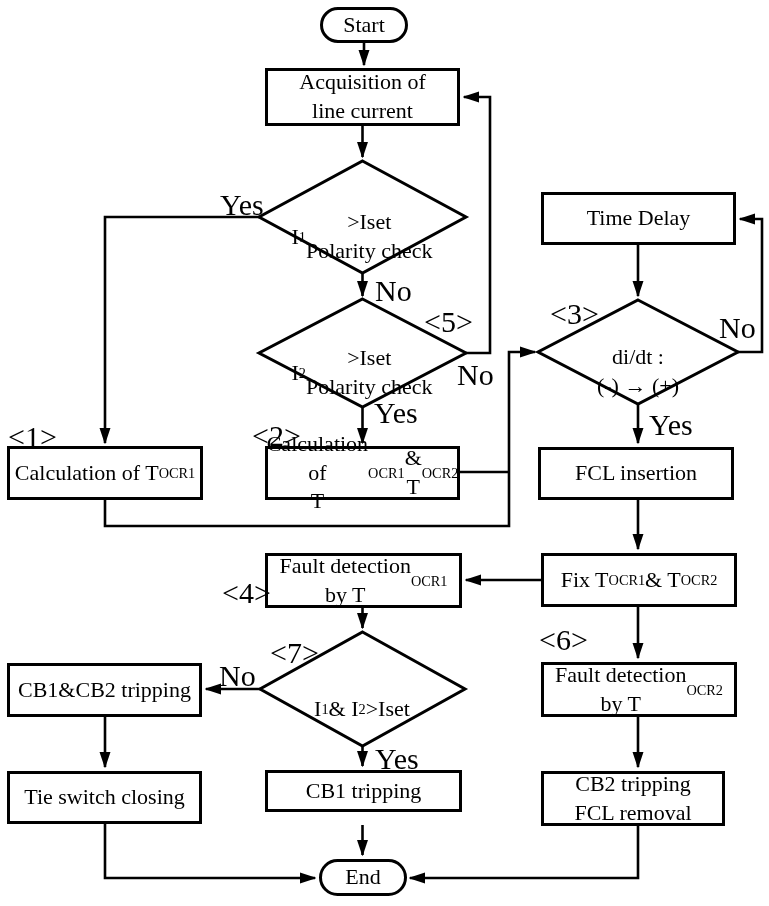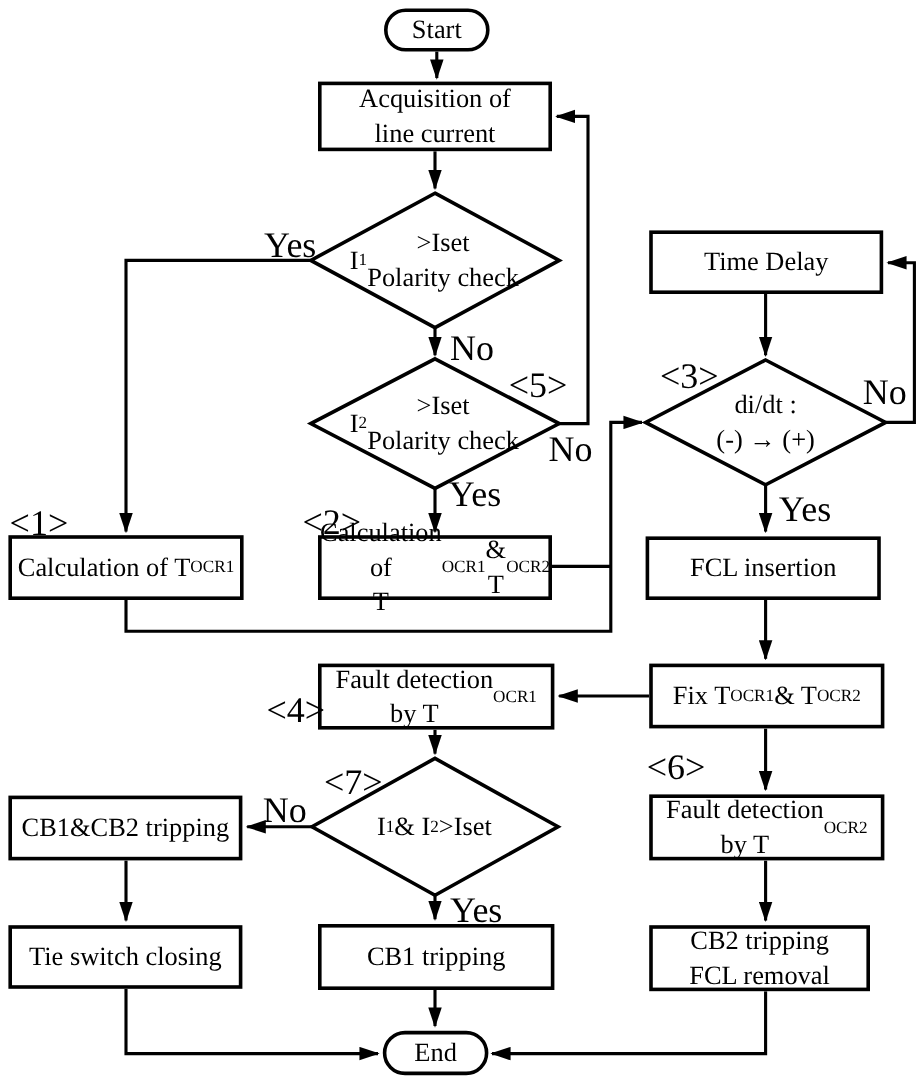--- a/index.html
+++ b/index.html
@@ -9,21 +9,21 @@
   }
   #wires { position:absolute; left:0; top:0; width:769px; height:906px; }
   .box {
     position:absolute; box-sizing:border-box; background:#fff;
     border:3px solid #000; display:flex; align-items:center; justify-content:center;
     text-align:center; font-size:22px; line-height:1.3; z-index:2;
   }
   .pill { border-radius:19px; }
   .dlabel {
     position:absolute; display:flex; align-items:center; justify-content:center;
-    text-align:center; font-size:22px; line-height:1.3; z-index:3;
+    text-align:center; font-size:22px; line-height:1.3; z-index:3;margin-top:20px;
   }
   .tag, .elabel {
     position:absolute; font-size:30px; line-height:1.1; z-index:3; white-space:nowrap;
   }
   sub { font-size:0.65em; line-height:0; }
 </style>
 </head>
 <body>
 
 <div id="canvas">
@@ -70,21 +70,21 @@
   <div class="box" style="left:265px;top:68px;width:195px;height:58px">Acquisition of<br>line current</div>
   <div class="box" style="left:541px;top:192px;width:195px;height:53px">Time Delay</div>
   <div class="box" style="left:7px;top:446px;width:196px;height:54px">Calculation of T<sub>OCR1</sub></div>
   <div class="box" style="left:265px;top:446px;width:195px;height:54px">Calculation of<br>T<sub>OCR1</sub> &amp; T<sub>OCR2</sub></div>
   <div class="box" style="left:538px;top:447px;width:196px;height:53px">FCL insertion</div>
   <div class="box" style="left:541px;top:553px;width:196px;height:54px">Fix T<sub>OCR1</sub> &amp; T<sub>OCR2</sub></div>
   <div class="box" style="left:265px;top:553px;width:197px;height:55px">Fault detection<br>by T<sub>OCR1</sub></div>
   <div class="box" style="left:541px;top:662px;width:196px;height:55px">Fault detection<br>by T<sub>OCR2</sub></div>
   <div class="box" style="left:7px;top:663px;width:195px;height:54px">CB1&amp;CB2 tripping</div>
   <div class="box" style="left:7px;top:771px;width:195px;height:53px">Tie switch closing</div>
-  <div class="box" style="left:265px;top:770px;width:197px;height:55px">CB1 tripping</div>
+  <div class="box" style="left:265px;top:770px;width:197px;height:42px">CB1 tripping</div>
   <div class="box" style="left:541px;top:771px;width:184px;height:55px">CB2 tripping<br>FCL removal</div>
   <div class="box pill" style="left:319px;top:859px;width:88px;height:37px">End</div>
 
   <div class="dlabel" style="left:262px;top:186px;width:200px;height:62px">I<sub>1</sub>&gt;Iset<br>Polarity check</div>
   <div class="dlabel" style="left:262px;top:322px;width:200px;height:62px">I<sub>2</sub>&gt;Iset<br>Polarity check</div>
   <div class="dlabel" style="left:538px;top:321px;width:200px;height:62px">di/dt :<br>(-) → (+)</div>
   <div class="dlabel" style="left:262px;top:677px;width:200px;height:24px">I<sub>1</sub> &amp; I<sub>2</sub> &gt;Iset</div>
 
   <div class="tag" style="left:8px;top:420px">&lt;1&gt;</div>
   <div class="tag" style="left:252px;top:419px">&lt;2&gt;</div>

